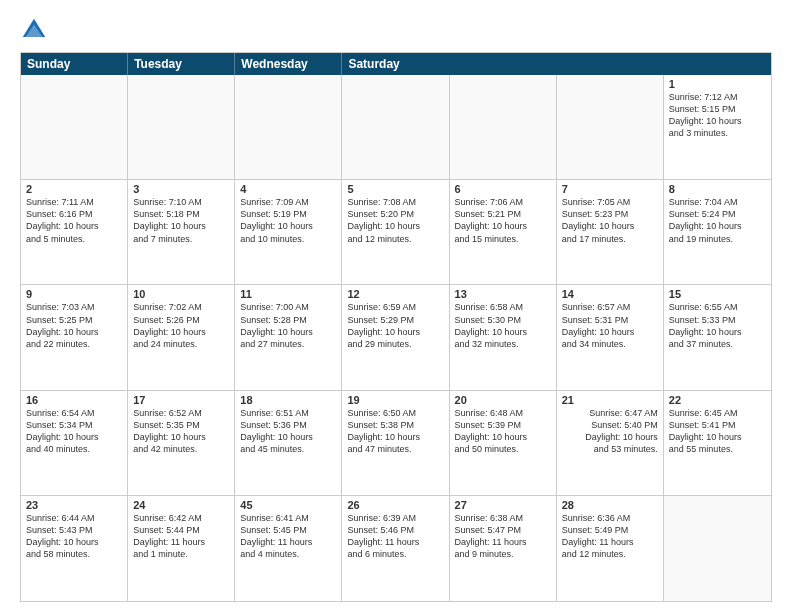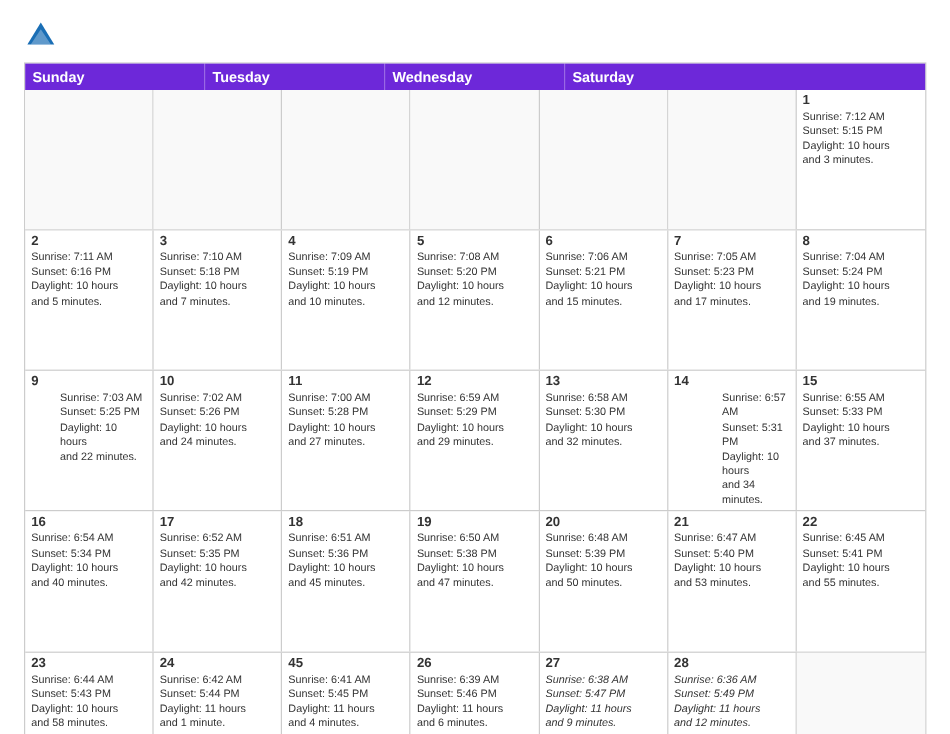--- a/index.html
+++ b/index.html
@@ -55,22 +55,22 @@
       color: #555;
     }
     .calendar {
       flex: 1;
       display: flex;
       flex-direction: column;
       border: 1px solid #ccc;
     }
     .cal-header {
       display: grid;
-      grid-template-columns: repeat(5, 1fr);
-      background: #6d28d9;
+      grid-template-columns: repeat(7, 1fr);
+      background: #0c4a6e;
     }
     .cal-header-cell {
       color: #fff;
       font-size: 12px;
       font-weight: bold;
       padding: 4px 6px;
       text-align: left;
       border-right: 1px solid rgba(255,255,255,0.3);
     }
     .cal-header-cell:last-child { border-right: none; }
@@ -197,21 +197,21 @@
             <div class="day-num">8</div>
             <div class="day-info" style="white-space: pre-line;">Sunrise: 7:04 AM
 Sunset: 5:24 PM
 Daylight: 10 hours
 and 19 minutes.</div>
           </div>
         </div>
         <div class="cal-row">
           <div class="cal-cell">
             <div class="day-num">9</div>
-            <div class="day-info" style="white-space: pre-line; margin-left: 24px;">Sunrise: 7:03 AM
+            <div class="day-info" style="white-space: pre-line;">Sunrise: 7:03 AM
 Sunset: 5:25 PM
 Daylight: 10 hours
 and 22 minutes.</div>
           </div>
           <div class="cal-cell">
             <div class="day-num">10</div>
             <div class="day-info" style="white-space: pre-line;">Sunrise: 7:02 AM
 Sunset: 5:26 PM
 Daylight: 10 hours
 and 24 minutes.</div>
@@ -232,21 +232,21 @@
           </div>
           <div class="cal-cell">
             <div class="day-num">13</div>
             <div class="day-info" style="white-space: pre-line;">Sunrise: 6:58 AM
 Sunset: 5:30 PM
 Daylight: 10 hours
 and 32 minutes.</div>
           </div>
           <div class="cal-cell">
             <div class="day-num">14</div>
-            <div class="day-info" style="white-space: pre-line; margin-left: 40px;">Sunrise: 6:57 AM
+            <div class="day-info" style="white-space: pre-line;">Sunrise: 6:57 AM
 Sunset: 5:31 PM
 Daylight: 10 hours
 and 34 minutes.</div>
           </div>
           <div class="cal-cell">
             <div class="day-num">15</div>
             <div class="day-info" style="white-space: pre-line;">Sunrise: 6:55 AM
 Sunset: 5:33 PM
 Daylight: 10 hours
 and 37 minutes.</div>
@@ -283,21 +283,21 @@
           </div>
           <div class="cal-cell">
             <div class="day-num">20</div>
             <div class="day-info" style="white-space: pre-line;">Sunrise: 6:48 AM
 Sunset: 5:39 PM
 Daylight: 10 hours
 and 50 minutes.</div>
           </div>
           <div class="cal-cell">
             <div class="day-num">21</div>
-            <div class="day-info" style="white-space: pre-line;">Sunrise: 6:47 AM
+            <div class="day-info" style="white-space: pre-line; text-align: right;">Sunrise: 6:47 AM
 Sunset: 5:40 PM
 Daylight: 10 hours
 and 53 minutes.</div>
           </div>
           <div class="cal-cell">
             <div class="day-num">22</div>
             <div class="day-info" style="white-space: pre-line;">Sunrise: 6:45 AM
 Sunset: 5:41 PM
 Daylight: 10 hours
 and 55 minutes.</div>
@@ -327,28 +327,28 @@
           </div>
           <div class="cal-cell">
             <div class="day-num">26</div>
             <div class="day-info" style="white-space: pre-line;">Sunrise: 6:39 AM
 Sunset: 5:46 PM
 Daylight: 11 hours
 and 6 minutes.</div>
           </div>
           <div class="cal-cell">
             <div class="day-num">27</div>
-            <div class="day-info" style="white-space: pre-line; font-style: italic;">Sunrise: 6:38 AM
+            <div class="day-info" style="white-space: pre-line;">Sunrise: 6:38 AM
 Sunset: 5:47 PM
 Daylight: 11 hours
 and 9 minutes.</div>
           </div>
           <div class="cal-cell">
             <div class="day-num">28</div>
-            <div class="day-info" style="white-space: pre-line; font-style: italic;">Sunrise: 6:36 AM
+            <div class="day-info" style="white-space: pre-line;">Sunrise: 6:36 AM
 Sunset: 5:49 PM
 Daylight: 11 hours
 and 12 minutes.</div>
           </div>
           <div class="cal-cell empty"></div>
         </div>
       </div>
   </div>
 </div>
 

